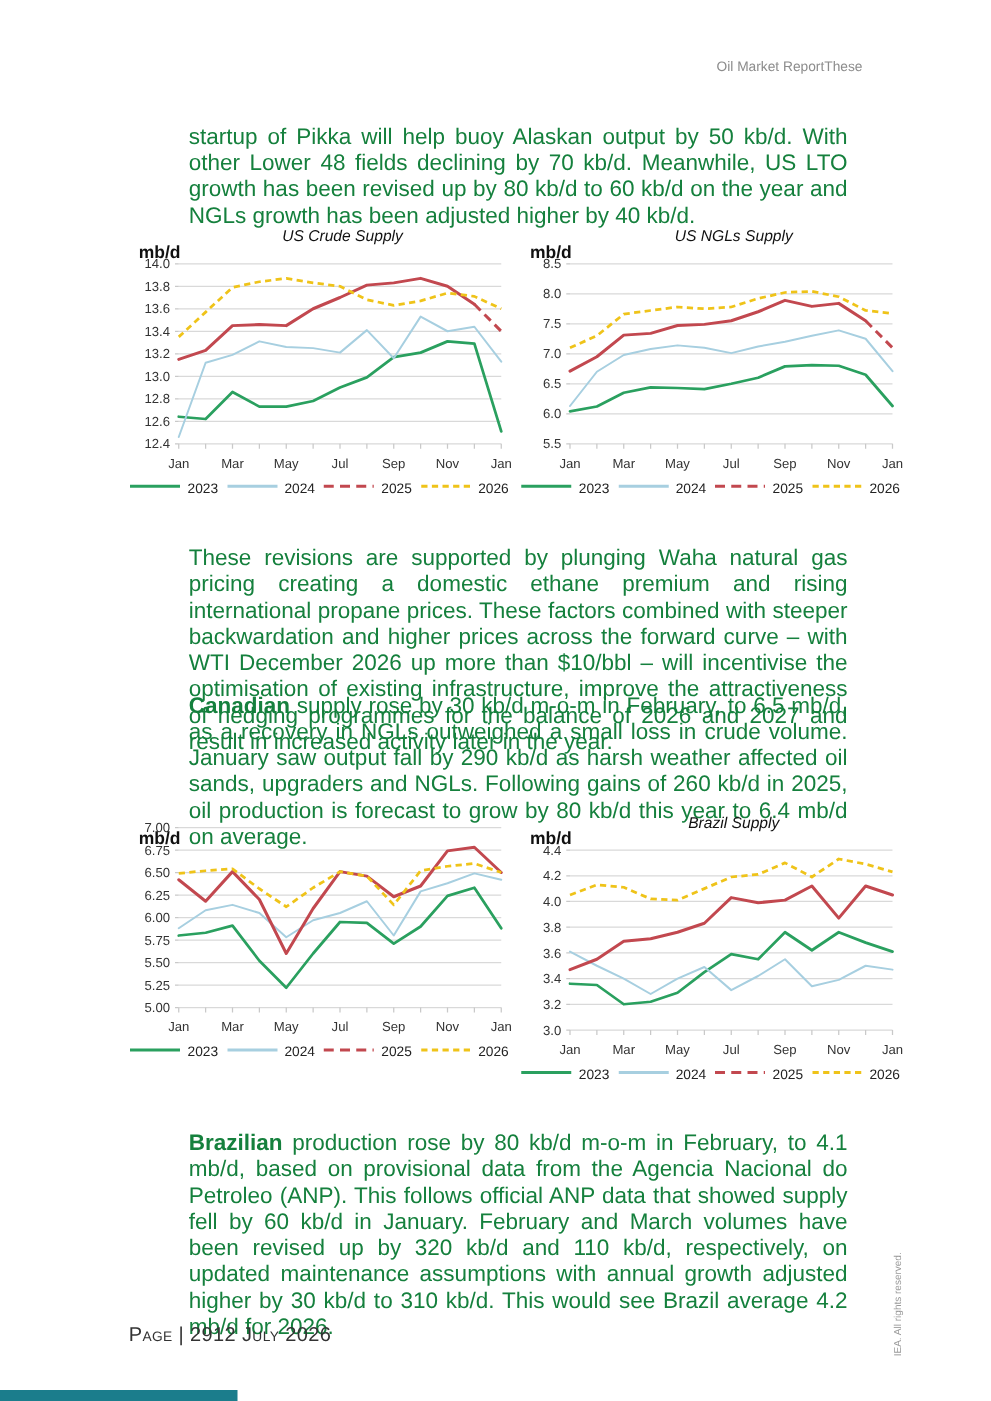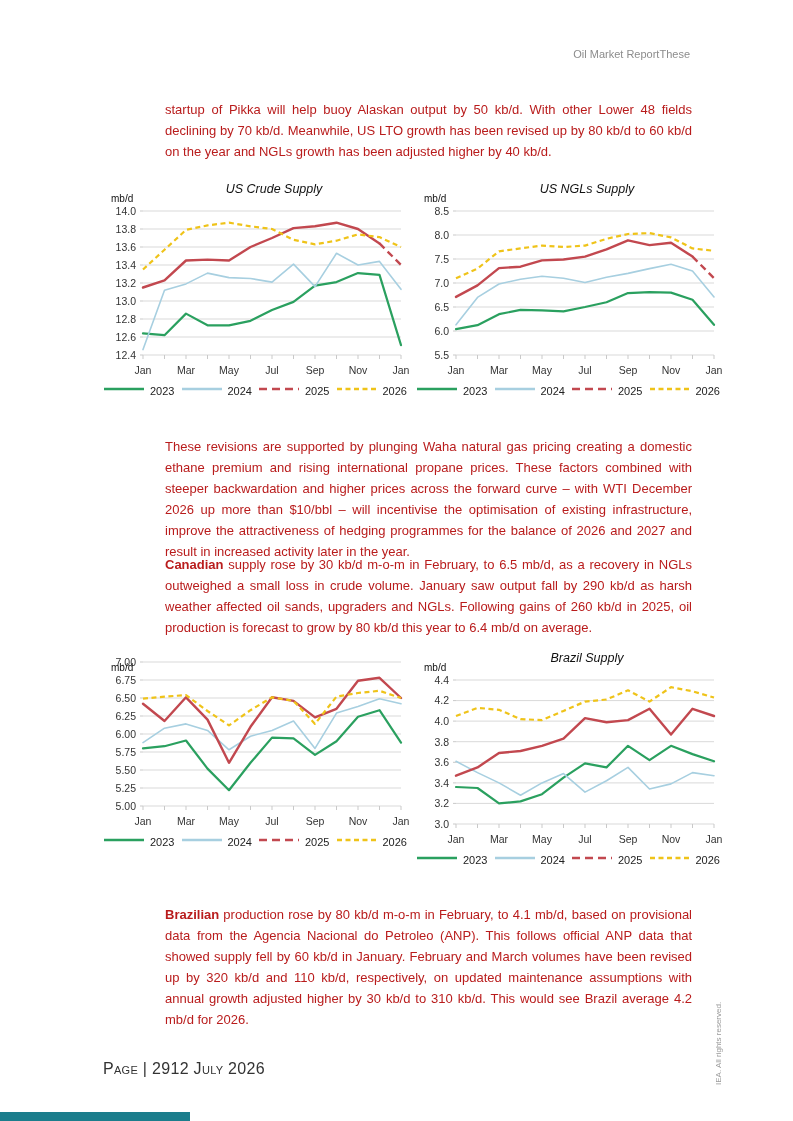--- a/index.html
+++ b/index.html
@@ -2,35 +2,35 @@
 <html><head>
 <meta charset="utf-8">
 <style>
   html,body{margin:0;padding:0;background:#ffffff;}
   body{font-family:"Liberation Sans",sans-serif;}
   .page{position:relative;width:793px;height:1121px;background:#ffffff;overflow:hidden;}
 
   .header{position:absolute;left:103px;right:103px;top:48px;display:flex;
           justify-content:flex-end;font-size:11px;color:#8c8c8c;}
 
-  .para{position:absolute;left:165px;width:527px;text-align:justify;
-        font-size:13px;line-height:21px;color:#b91c1c;margin:0;}
+  .para{position:absolute;left:151px;width:527px;text-align:justify;
+        font-size:18px;line-height:21px;color:#15803d;margin:0;}
   .p1{top:99px;}
   .p2{top:436px;}
   .p3{top:554px;}
   .p4{top:904px;}
   .para b{font-weight:bold;}
 
   .chart-block{position:absolute;width:312px;}
   .cb-0{left:99px;top:182px;}
   .cb-1{left:412px;top:182px;}
   .cb-2{left:99px;top:651px;}
   .cb-3{left:412px;top:651px;}
   .chart-title{text-align:center;font-size:12.5px;color:#111;height:18px;margin-left:38px;font-style:italic;}
-  .chart-unit{position:absolute;left:12px;top:11px;font-size:10px;color:#111;}
+  .chart-unit{position:absolute;left:12px;top:11px;font-size:14px;color:#111;font-weight:bold;}
   svg.plot{display:block;margin-top:5px;}
   svg.plot text{font-family:"Liberation Sans",sans-serif;}
   .legend{display:flex;justify-content:space-between;align-items:center;
           padding:0 4px;margin-top:4px;font-size:11px;color:#222;}
   .legend-item{display:flex;align-items:flex-start;gap:5px;}
 
   .footer{position:absolute;left:103px;right:103px;top:1060px;display:flex;
           justify-content:flex-start;font-size:16px;color:#333;
           font-variant:small-caps;letter-spacing:0.3px;}
 

